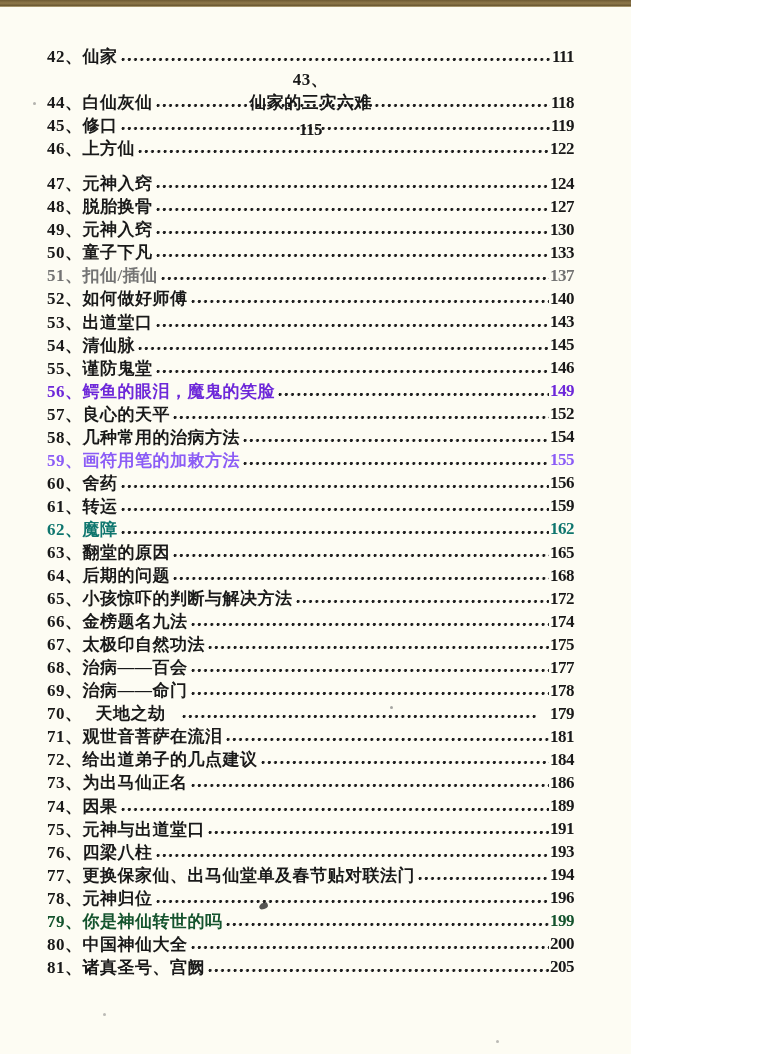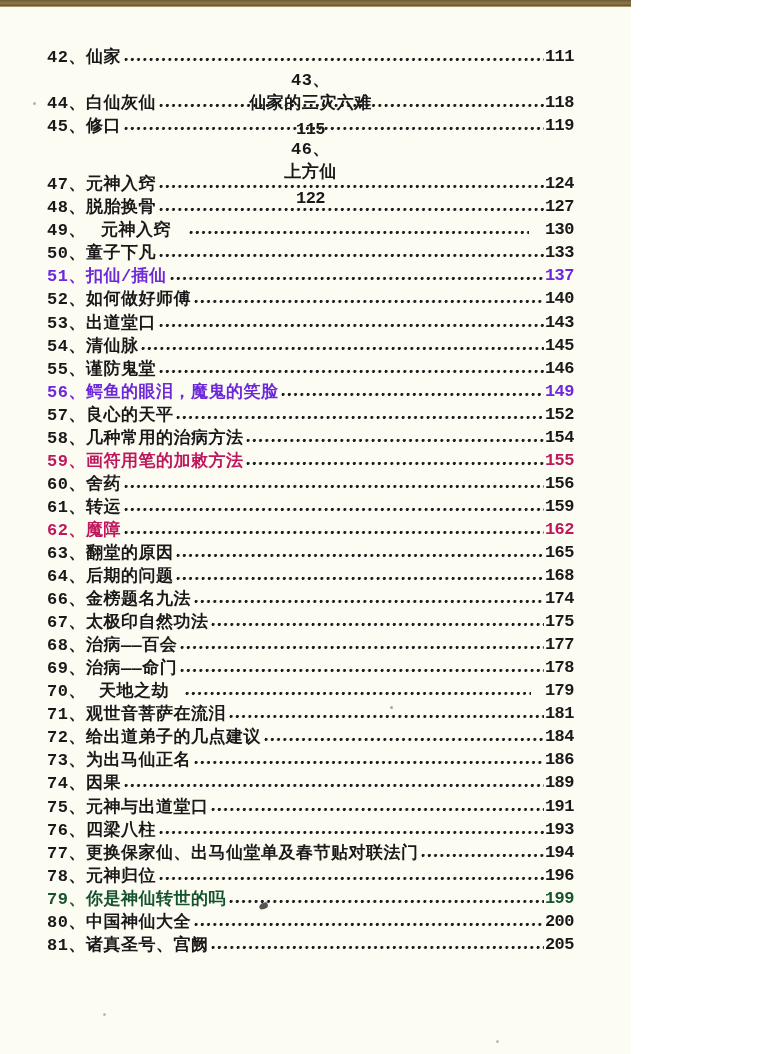--- a/index.html
+++ b/index.html
@@ -5,21 +5,21 @@
   html, body {
     margin: 0;
     padding: 0;
   }
   .page {
     position: relative;
     width: 631px;
     height: 1054px;
     background: #fdfcf3;
     overflow: hidden;
-    font-family: Liberation Mono, monospace;
+    font-family: Liberation Serif, serif;
   }
   .top-bar {
     position: absolute;
     top: 0; left: 0;
     width: 100%;
     height: 7px;
     background: linear-gradient(to bottom, #6d5a33 0%, #8e784a 45%, #7a653c 80%, #c4b58b 100%);
   }
   .toc {
     position: absolute;
@@ -92,51 +92,51 @@
         <span class="title">白仙灰仙</span>
         <span class="leader"></span>
         <span class="pagenum">118</span>
       </div>
       <div class="row" style="color: rgb(25, 25, 25);">
         <span class="num">45、</span>
         <span class="title">修口</span>
         <span class="leader"></span>
         <span class="pagenum">119</span>
       </div>
-      <div class="row" style="color: rgb(25, 25, 25); flex-direction: column;">
+      <div class="row" style="color: rgb(25, 25, 25);">
         <span class="num">46、</span>
         <span class="title">上方仙</span>
         <span class="leader"></span>
         <span class="pagenum">122</span>
       </div>
       <div class="row" style="color: rgb(25, 25, 25); margin-top: 12px;">
         <span class="num">47、</span>
         <span class="title">元神入窍</span>
         <span class="leader"></span>
         <span class="pagenum">124</span>
       </div>
       <div class="row" style="color: rgb(25, 25, 25);">
         <span class="num">48、</span>
         <span class="title">脱胎换骨</span>
         <span class="leader"></span>
         <span class="pagenum">127</span>
       </div>
-      <div class="row" style="color: rgb(25, 25, 25); gap: 15px;">
+      <div class="row" style="color: rgb(25, 25, 25);">
         <span class="num">49、</span>
         <span class="title">元神入窍</span>
         <span class="leader"></span>
         <span class="pagenum">130</span>
       </div>
       <div class="row" style="color: rgb(25, 25, 25);">
         <span class="num">50、</span>
         <span class="title">童子下凡</span>
         <span class="leader"></span>
         <span class="pagenum">133</span>
       </div>
-      <div class="row" style="color: #6d28d9;">
+      <div class="row" style="color: #737373;">
         <span class="num">51、</span>
         <span class="title">扣仙/插仙</span>
         <span class="leader"></span>
         <span class="pagenum">137</span>
       </div>
       <div class="row" style="color: rgb(25, 25, 25);">
         <span class="num">52、</span>
         <span class="title">如何做好师傅</span>
         <span class="leader"></span>
         <span class="pagenum">140</span>
@@ -170,55 +170,61 @@
         <span class="title">良心的天平</span>
         <span class="leader"></span>
         <span class="pagenum">152</span>
       </div>
       <div class="row" style="color: rgb(25, 25, 25);">
         <span class="num">58、</span>
         <span class="title">几种常用的治病方法</span>
         <span class="leader"></span>
         <span class="pagenum">154</span>
       </div>
-      <div class="row" style="color: #be185d; justify-content: space-between;">
+      <div class="row" style="color: #8b5cf6; justify-content: space-between;">
         <span class="num">59、</span>
         <span class="title">画符用笔的加敕方法</span>
         <span class="leader"></span>
         <span class="pagenum">155</span>
       </div>
       <div class="row" style="color: rgb(25, 25, 25);">
         <span class="num">60、</span>
         <span class="title">舍药</span>
         <span class="leader"></span>
         <span class="pagenum">156</span>
       </div>
       <div class="row" style="color: rgb(25, 25, 25);">
         <span class="num">61、</span>
         <span class="title">转运</span>
         <span class="leader"></span>
         <span class="pagenum">159</span>
       </div>
-      <div class="row" style="color: #be185d;">
+      <div class="row" style="color: #0f766e;">
         <span class="num">62、</span>
         <span class="title">魔障</span>
         <span class="leader"></span>
         <span class="pagenum">162</span>
       </div>
       <div class="row" style="color: rgb(25, 25, 25);">
         <span class="num">63、</span>
         <span class="title">翻堂的原因</span>
         <span class="leader"></span>
         <span class="pagenum">165</span>
       </div>
       <div class="row" style="color: rgb(25, 25, 25);">
         <span class="num">64、</span>
         <span class="title">后期的问题</span>
         <span class="leader"></span>
         <span class="pagenum">168</span>
+      </div>
+      <div class="row" style="color: rgb(25, 25, 25);">
+        <span class="num">65、</span>
+        <span class="title">小孩惊吓的判断与解决方法</span>
+        <span class="leader"></span>
+        <span class="pagenum">172</span>
       </div>
       <div class="row" style="color: rgb(25, 25, 25);">
         <span class="num">66、</span>
         <span class="title">金榜题名九法</span>
         <span class="leader"></span>
         <span class="pagenum">174</span>
       </div>
       <div class="row" style="color: rgb(25, 25, 25);">
         <span class="num">67、</span>
         <span class="title">太极印自然功法</span>

